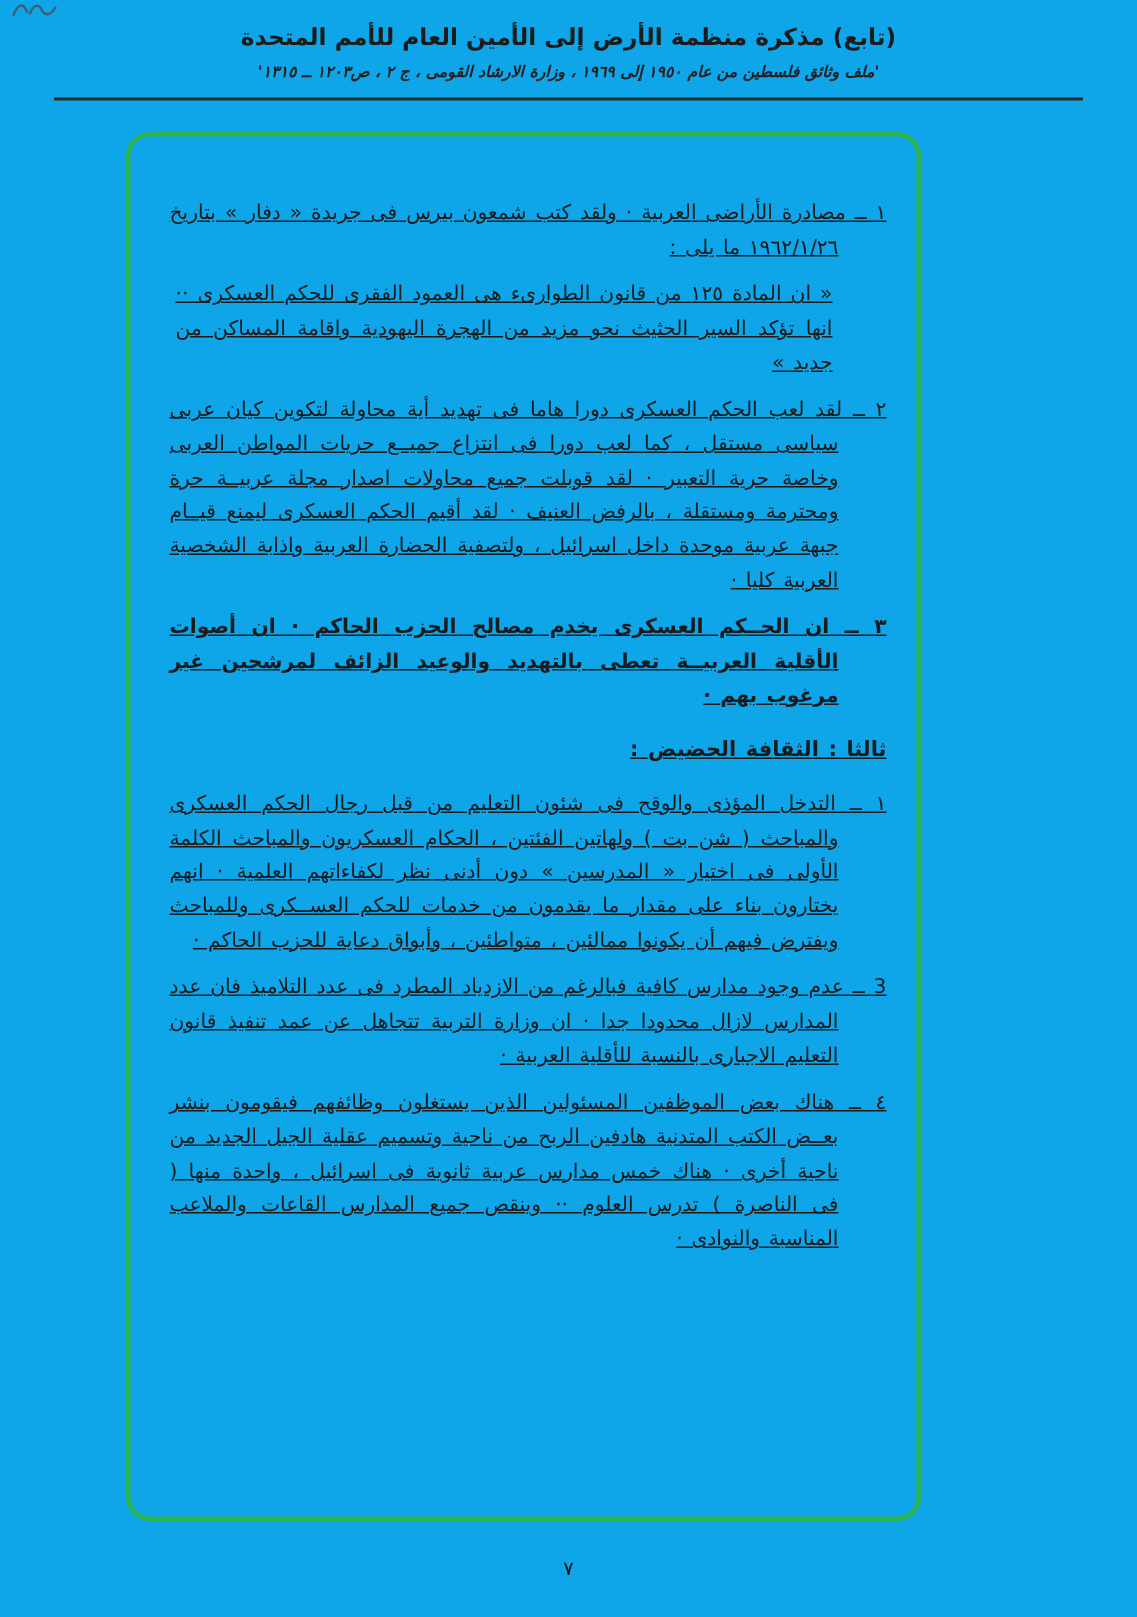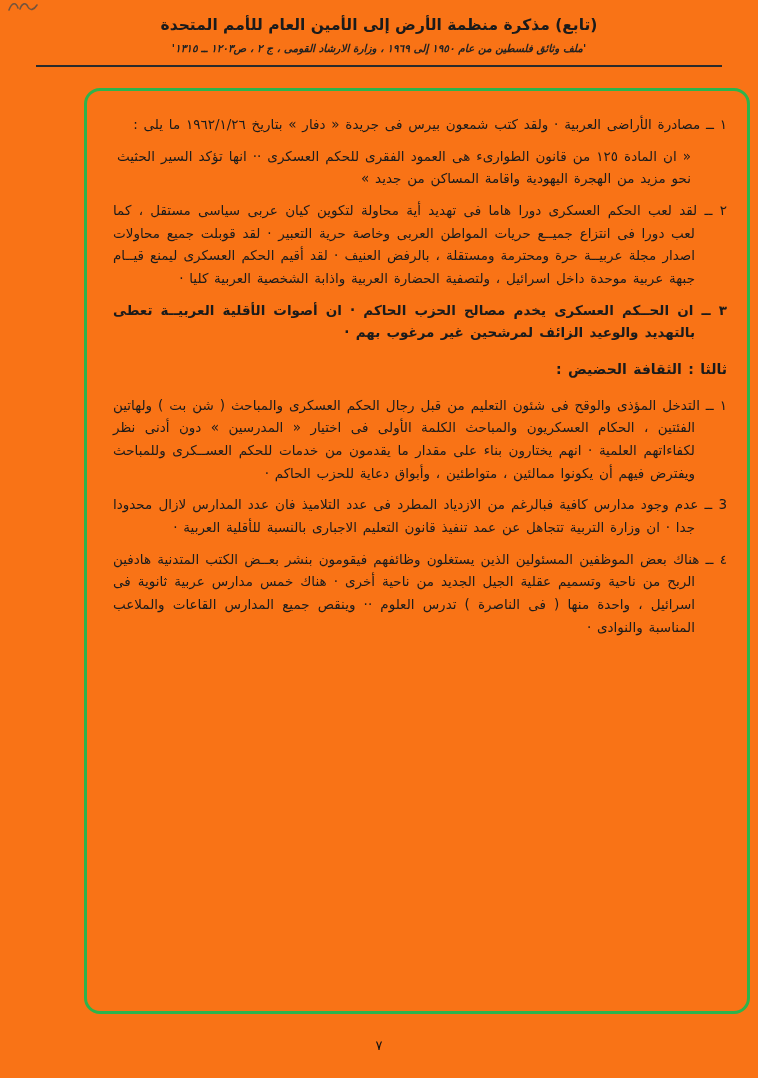--- a/index.html
+++ b/index.html
@@ -4,46 +4,47 @@
 <style>
   * { margin: 0; padding: 0; box-sizing: border-box; }
   html, body { width: 758px; height: 1078px; }
   body {
     background: #ffffff;
     font-family: "DejaVu Sans", sans-serif;
     color: #1b1b1b;
     position: relative;
     overflow: hidden;
   }
-  .page { width: 758px; height: 1078px; position: relative; background: #f97316; }
+  .page { width: 758px; height: 1078px; position: relative; background: #0ea5e9; }
 
   
   .corner-mark { position: absolute; left: 6px; top: 0; width: 34px; height: 16px; opacity: .75; }
 
   
   .header { text-align: center; padding-top: 16px; direction: rtl; }
   .title { font-size: 15.5px; font-weight: bold; letter-spacing: .2px; }
   .source { font-size: 10.5px; font-weight: bold; margin-top: 8px; color: #222; font-style: italic; }
   .rule { height: 1.5px; background: #2b2b2b; margin: 11px 36px 0 36px; }
 
   
   .green-box {
     position: absolute;
     left: 84px; top: 88px;
-    width: 666px; height: 926px;
+    width: 530px; height: 926px;
     border: 3.5px solid #2cb44d;
     border-radius: 16px;
-    padding: 22px 20px 14px 26px;
+    padding: 40px 20px 14px 26px;
     direction: rtl;
     text-align: justify;
     font-size: 13.5px;
     line-height: 1.68;
     letter-spacing: .15px;
     word-spacing: 1.5px;
     overflow: hidden;
+    text-decoration: underline;
   }
   .item { padding-right: 32px; text-indent: -32px; margin-bottom: 9px; }
   .quote { margin: 5px 36px 9px 4px; }
   .bold { font-weight: bold; }
   .section-heading { font-size: 14px; font-weight: bold; margin: 14px 0 12px 0; }
   .para { margin-bottom: 9px; }
   .para.semibold { font-weight: 500; }
   .indent { text-indent: 22px; }
   .lead { text-indent: 26px; margin-bottom: 11px; }
 

